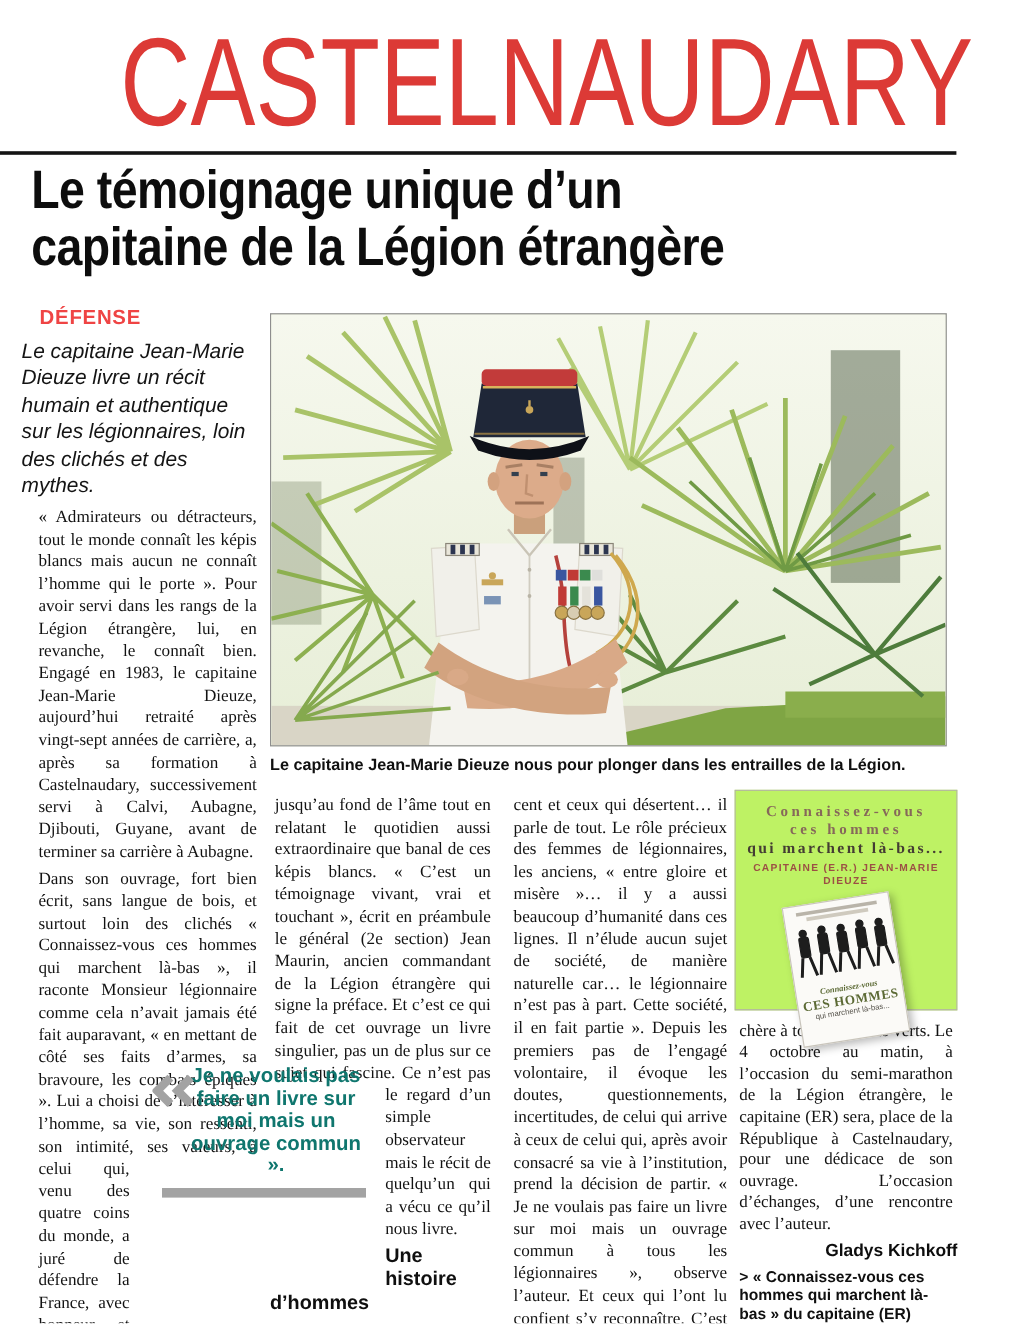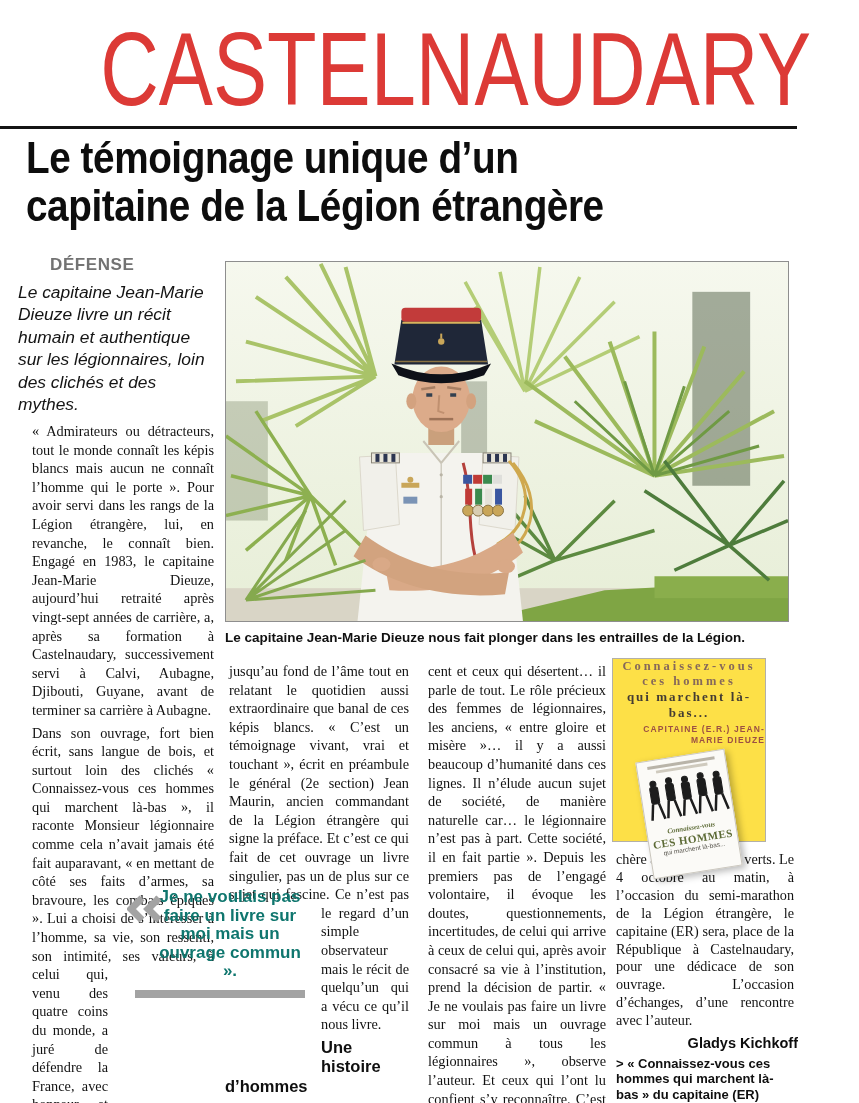--- a/index.html
+++ b/index.html
@@ -7,22 +7,22 @@
         font-family:"Liberation Serif",serif;color:#121212;text-decoration:underline;}
 
   
   .kicker-wrap{position:absolute;top:16px;left:0;width:859px;text-align:center;}
   .kicker{display:inline-block;font:400 104px/1.02 "Liberation Sans",sans-serif;
           color:#dc3a36;transform:scaleX(.78);transform-origin:center;white-space:nowrap;}
   .rule{position:absolute;top:126px;left:0;width:797px;height:3px;background:#141414;}
   .headline{position:absolute;top:134px;left:26px;width:752px;margin:0;
             font:700 45px/1.07 "Liberation Sans",sans-serif;letter-spacing:-.5px;
             color:#0d0d0d;transform:scaleX(.86);transform-origin:left top;}
-  .section-label{position:absolute;top:256px;left:50px;
-            font:700 17px/1 "Liberation Sans",sans-serif;color:#737373;letter-spacing:.6px;}
+  .section-label{position:absolute;top:256px;left:33px;
+            font:700 17px/1 "Liberation Sans",sans-serif;color:#ef4444;letter-spacing:.6px;}
   .lead{position:absolute;top:281px;left:18px;width:192px;margin:0;
         font:italic 17.4px/22.4px "Liberation Sans",sans-serif;color:#141414;}
 
   
   .photo{position:absolute;top:261px;left:225px;width:564px;height:361px;margin:0;
          border:1px solid #8e8e8e;box-sizing:border-box;overflow:hidden;background:#eef2e2;}
   .photo svg{display:block;width:100%;height:100%;}
   .caption{position:absolute;top:630px;left:225px;width:570px;
            font:700 13.5px/1.25 "Liberation Sans",sans-serif;color:#101010;}
 
@@ -40,26 +40,26 @@
            color:#0f0f0f;text-align:left;}
 
   
   .pullquote{position:absolute;top:888px;left:119px;width:190px;z-index:3;}
   .pq-chevron{position:absolute;left:8px;top:7px;}
   .pq-text{margin-left:32px;font:700 17px/18.6px "Liberation Sans",sans-serif;
            color:#0f766e;text-align:center;}
   .pq-bar{margin:9px 0 0 16px;width:170px;height:8px;background:#a3a3a3;}
 
   
-  .book-panel{box-sizing:border-box;width:154px;height:184px;border:1px solid #b3b0a8;
-              background:#fde047;text-align:center;margin:0 0 9px 0;}
+  .book-panel{box-sizing:border-box;width:186px;height:184px;border:1px solid #b3b0a8;
+              background:#bef264;text-align:center;padding-top:10px;margin:0 0 9px 0;}
   .bp-line1,.bp-line2{font:700 12.5px/15px "Liberation Serif",serif;color:#86685a;letter-spacing:3px;}
   .bp-line3{font:700 13px/16px "Liberation Serif",serif;color:#443c33;letter-spacing:2px;}
   .bp-author{margin-top:3px;font:700 8.5px/11px "Liberation Sans",sans-serif;
-             color:#9c5044;letter-spacing:1.1px;text-align:right;}
+             color:#9c5044;letter-spacing:1.1px;}
   .book-cover{position:relative;margin:9px auto 0;width:88px;height:116px;background:#fbfaf7;
               border:1px solid #c9c5bc;box-shadow:3px 3px 7px rgba(0,0,0,.28);
               transform:rotate(-9deg);overflow:hidden;}
   .bc-bar{height:3px;background:#b9b4a9;margin:5px 10px 2px;}
   .bc-bar.b2{margin:0 18px 2px;background:#cfcabe;}
   .bc-t1{font:italic 700 7px/9px "Liberation Serif",serif;color:#5c6a35;}
   .bc-t2{font:700 11px/12px "Liberation Serif",serif;color:#5c6a35;letter-spacing:.5px;}
   .bc-t3{font:6.5px/8px "Liberation Sans",sans-serif;color:#55524a;}
 
   
@@ -167,21 +167,21 @@
         </g>
 
         <path d="M288,272 C250,300 210,312 160,308 L164,330 C220,334 266,320 298,292 Z" fill="#d9a987"></path>
         <path d="M140,275 C180,305 232,318 284,312 L280,334 C220,340 164,324 128,296 Z" fill="#d2a37f"></path>
         <ellipse cx="156" cy="304" rx="9" ry="7" fill="#d9a987"></ellipse>
         <ellipse cx="281" cy="306" rx="9" ry="7" fill="#d9a987"></ellipse>
       </g>
       <path d="M20,340 L120,270 M20,340 L140,300 M20,340 L150,330 M20,340 L120,240 M20,340 L80,250" stroke="#85a94e" stroke-width="3" fill="none"></path>
     </svg>
   </figure>
-  <div class="caption">Le capitaine Jean-Marie Dieuze nous fait plonger dans les entrailles de la Légion.</div>
+  <div class="caption">Le capitaine Jean-Marie Dieuze nous pour plonger dans les entrailles de la Légion.</div>
 
   <div class="col col1">
     <p><span>« Admirateurs ou détracteurs, tout le monde connaît les képis blancs mais aucun ne connaît l’homme qui le porte ». Pour avoir servi dans les rangs de la Légion étrangère, lui, en revanche, le connaît bien. Engagé en 1983, le capitaine Jean-Marie Dieuze, aujourd’hui retraité après vingt-sept années de carrière, a, après sa formation à Castelnaudary, successivement servi à Calvi, Aubagne, Djibouti, Guyane, avant de terminer sa carrière à Aubagne.</span></p>
     <p><span>Dans son ouvrage, fort bien écrit, sans langue de bois, et surtout loin des clichés « Connaissez-vous ces hommes qui marchent là-bas », il raconte Monsieur légionnaire comme cela n’avait jamais été fait auparavant, « en mettant de côté ses faits d’armes, sa bravoure, les combats épiques ». Lui a choisi de s’intéresser à l’homme, sa vie, son ressenti, son intimité, ses valeurs, à </span><span class="spacer-r"></span><span>celui qui, venu des quatre coins du monde, a juré de défendre la France, avec honneur et fidélité en s’engageant dans les rangs de la Légion étrangère. Ce bouquin-là est une histoire d’homme, de sentiments, d’émotion, de fraternité d’armes. Il fouille</span></p>
   </div>
 
   <div class="col col2">
     <p><span>jusqu’au fond de l’âme tout en relatant le quotidien aussi extraordinaire que banal de ces képis blancs. « C’est un témoignage vivant, vrai et touchant », écrit en préambule le général (2e section) Jean Maurin, ancien commandant de la Légion étrangère qui signe la préface. Et c’est ce qui fait de cet ouvrage un livre singulier, pas un de plus sur ce sujet qui fascine. Ce n’est pas le regard d’un </span><span class="spacer-l"></span><span>simple observateur mais le récit de quelqu’un qui a vécu ce qu’il nous livre.</span></p>
     <h3 class="subhead">Une histoire d’hommes</h3>
     <p>Les bons et les mauvais chefs, les heurts, les étincelles, les mythos, les grandes gueules, les saveurs de l’aventure, la magie des expressions, ceux qui renon-</p>

